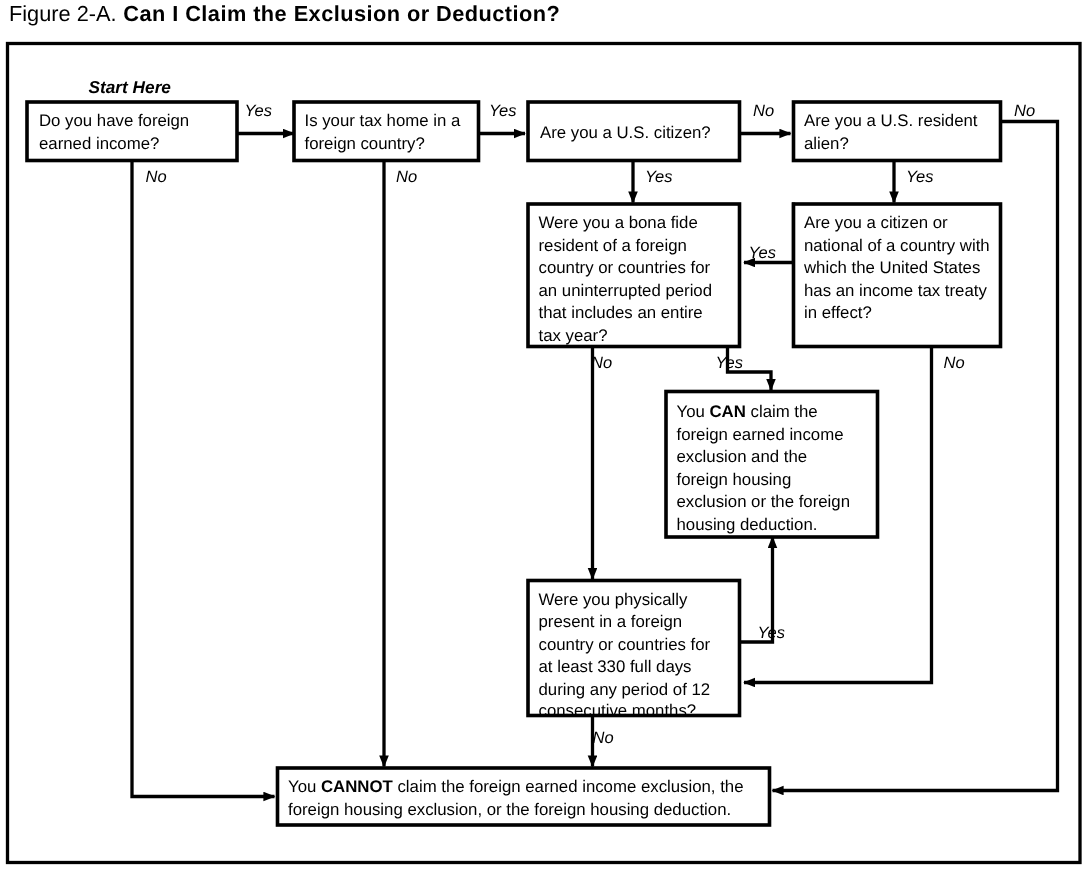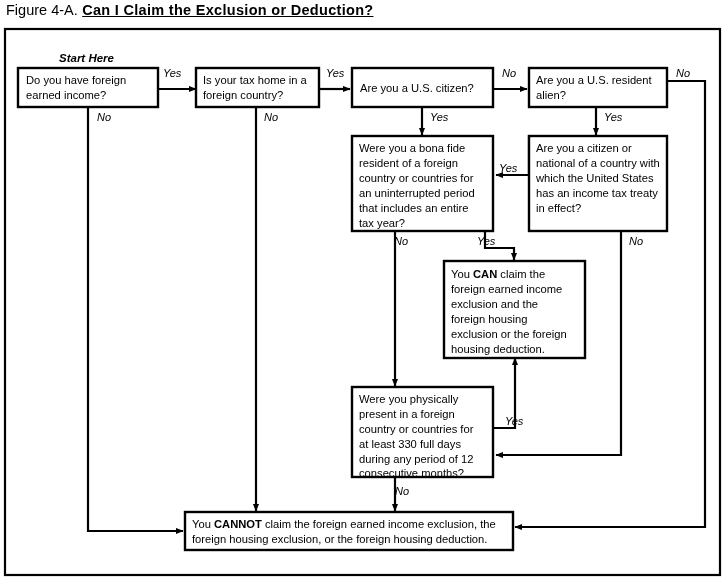--- a/index.html
+++ b/index.html
@@ -28,21 +28,20 @@
   }
   .title-prefix {
     font-size: 14.5px;
     font-weight: normal;
     letter-spacing: 0px;
   }
   .title-main {
     font-size: 14.5px;
     font-weight: bold;
     letter-spacing: 0.3px;
-    text-decoration: underline;
   }
   svg#chart {
     position: absolute;
     left: 0;
     top: 0;
   }
   .boxtext {
     font-family: "Liberation Sans", sans-serif;
     font-size: 11.2px;
     fill: #000000;
@@ -78,21 +77,21 @@
     stroke-width: 2.2;
     fill: none;
   }
 </style>
 </head>
 <body>
 
 <div id="figure-root">
 
   <div class="title-bar">
-    <span class="title-prefix">Figure 4-A.</span>
+    <span class="title-prefix">Figure 2-A.</span>
     <span class="title-main">Can I Claim the Exclusion or Deduction?</span>
   </div>
 
   <svg id="chart" width="725" height="586" viewBox="0 0 725 586">
     <defs>
       <marker id="arrowend" markerWidth="9" markerHeight="9" refX="7.4" refY="3.2" orient="auto" markerUnits="userSpaceOnUse">
         <path d="M0,0 L8,3.2 L0,6.4 z" fill="#000000"></path>
       </marker>
     </defs>
 

